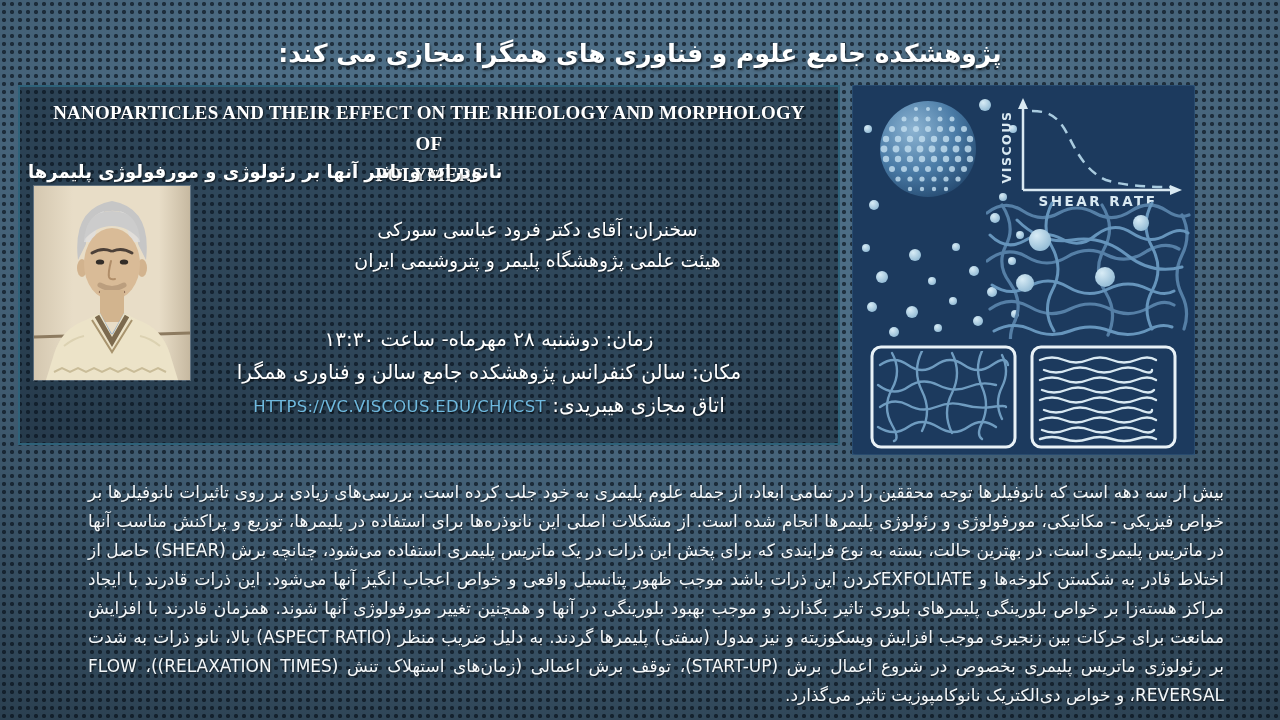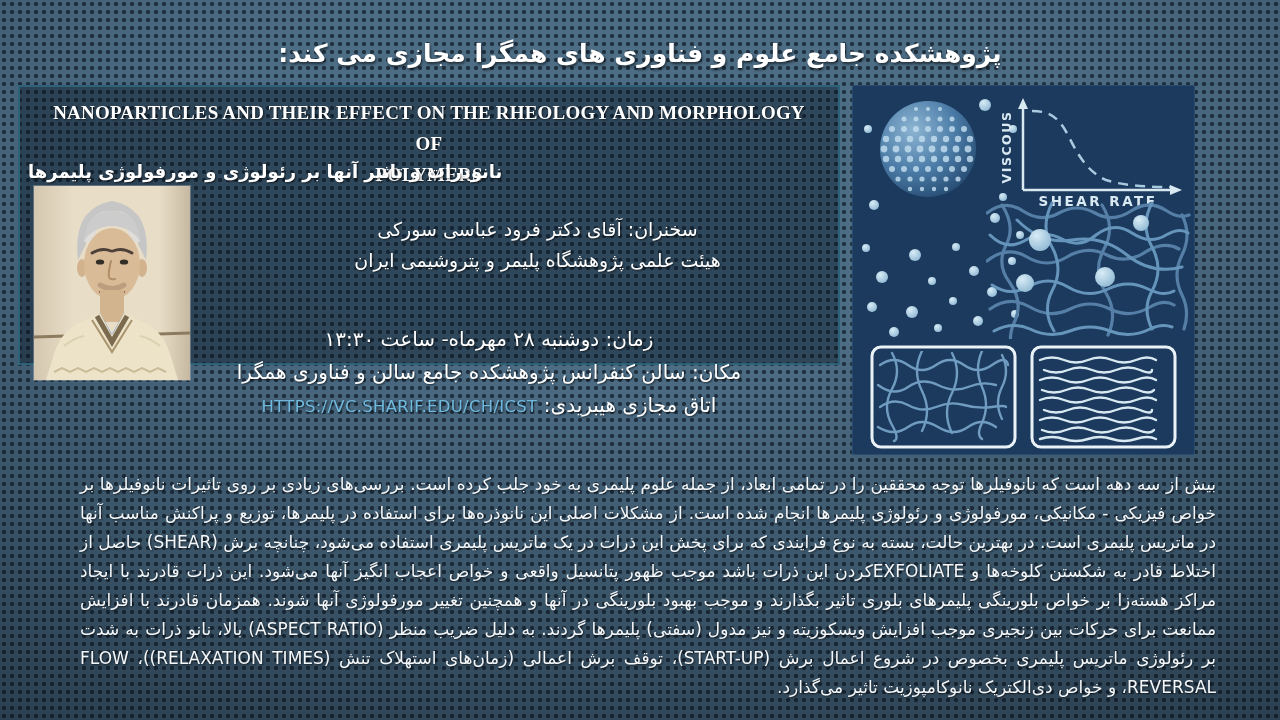--- a/index.html
+++ b/index.html
@@ -12,21 +12,21 @@
       radial-gradient(circle at 4px 4px, #203140 1.7px, rgba(0,0,0,0) 2.5px);
     background-size:100% 100%, 8px 8px;
   }
   .slide-title{
     position:absolute;top:22px;left:0;right:0;
     text-align:center;direction:rtl;
     color:#ffffff;font-size:25px;font-weight:bold;
     text-shadow:1px 2px 3px rgba(0,0,0,.6);
   }
   .left-panel{
-    position:absolute;left:18px;top:85px;width:822px;height:280px;
+    position:absolute;left:18px;top:85px;width:822px;height:360px;
     box-sizing:border-box;border:2px solid #2e6279;
     background:rgba(7,20,30,0.42);
     color:#ffffff;
   }
   .title-en{
     position:absolute;top:10px;left:0;right:0;padding:0 24px;
     text-align:center;color:#fff;
     font-family:"Liberation Serif","DejaVu Serif",serif;
     font-weight:bold;font-size:19px;line-height:31px;letter-spacing:.2px;
     text-shadow:1px 1px 2px rgba(0,0,0,.6);
@@ -46,21 +46,21 @@
   }
   .schedule{
     position:absolute;top:236px;left:120px;right:0;text-align:center;direction:rtl;
     font-size:20px;line-height:33px;text-shadow:1px 1px 2px rgba(0,0,0,.6);
   }
   .vroom a{
     color:#6fb9de;text-decoration:none;font-size:16.5px;letter-spacing:.3px;
   }
   .illustration{position:absolute;left:852px;top:85px;width:343px;height:370px;}
   .abstract{
-    position:absolute;left:72px;top:462px;width:1136px;margin:8px;
+    position:absolute;left:72px;top:462px;width:1136px;margin:16px;
     direction:rtl;text-align:justify;
     color:#f4f7f9;font-size:17px;line-height:29px;
     text-shadow:1px 1px 2px rgba(0,0,0,.55);
   }
   .axis-label{fill:#d9e9f2;font-family:"DejaVu Sans",sans-serif;font-weight:600;}
 </style>
 </head>
 <body>
 
 <h1 class="slide-title">پژوهشکده جامع علوم و فناوری های همگرا مجازی می کند:</h1>
@@ -126,21 +126,21 @@
   <div class="speaker">
     <div>سخنران: آقای دکتر فرود عباسی سورکی</div>
     <div>هیئت علمی پژوهشگاه پلیمر و پتروشیمی ایران</div>
   </div>
 
   <div class="schedule">
     <div>زمان: دوشنبه ۲۸ مهرماه- ساعت ۱۳:۳۰</div>
     <div>مکان: سالن کنفرانس پژوهشکده جامع سالن و فناوری همگرا</div>
     <div class="vroom">
       <span>اتاق مجازی هیبریدی:</span>
-      <a href="#" dir="ltr">HTTPS://VC.SHARIF.EDU/CH/ICST</a>
+      <a href="#" dir="ltr">HTTPS://VC.VISCOUS.EDU/CH/ICST</a>
     </div>
   </div>
 </section>
 
 <section class="illustration">
   <svg width="343" height="370" viewBox="0 0 343 370">
     <defs>
       <radialGradient id="bigSphere" cx="35%" cy="30%" r="80%">
         <stop offset="0%" stop-color="#8db4d2"></stop>
         <stop offset="55%" stop-color="#4a7ba6"></stop>

